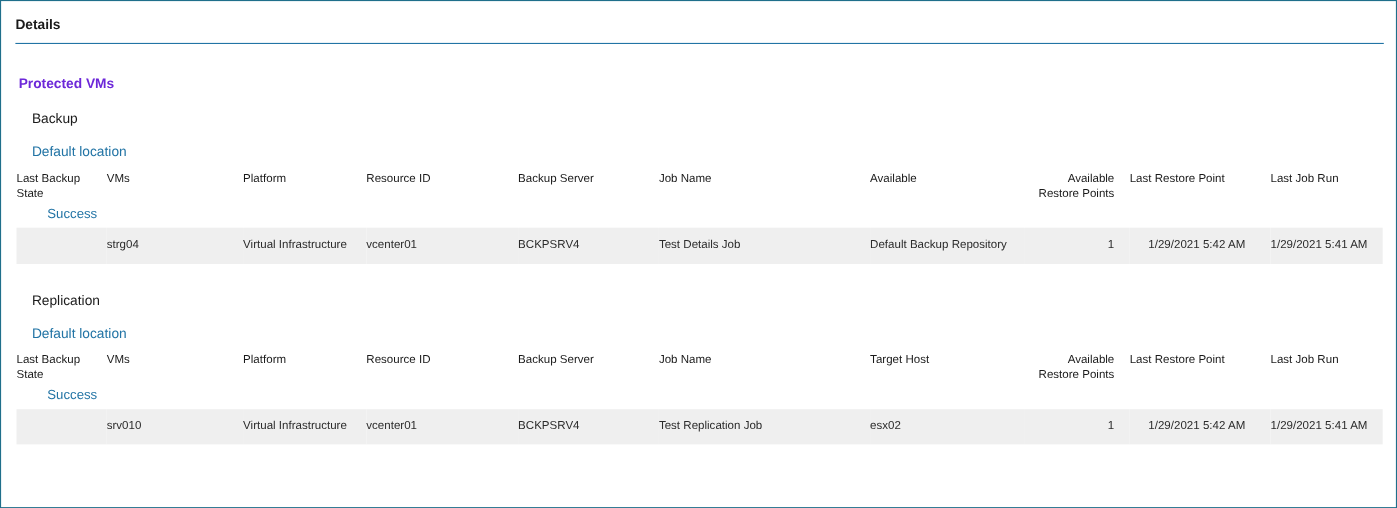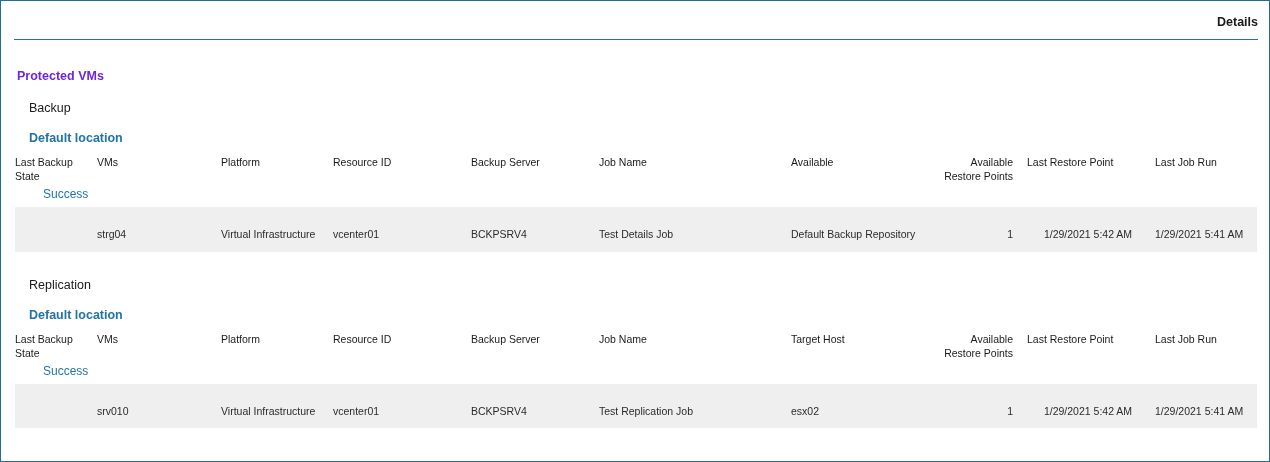--- a/index.html
+++ b/index.html
@@ -24,21 +24,20 @@
     position: absolute;
     left: 13px;
     top: 14px;
     width: 1244px;
     box-sizing: border-box;
     font-size: 12.5px;
     font-weight: bold;
     color: #1a1a1a;
     padding-bottom: 10px;
     border-bottom: 1px solid #2274a5;
-    text-align: right;
   }
   .content {
     position: absolute;
     left: 14px;
     top: 68px;
     width: 1242px;
   }
   .section-title {
     font-size: 12.5px;
     font-weight: bold;
@@ -46,21 +45,21 @@
     margin: 0 0 18px 2px;
   }
   .sub-title {
     font-size: 12.5px;
     color: #1a1a1a;
     margin: 0 0 6px 14px;
   }
   .location-link {
     font-size: 12.5px;
     color: #2274a5;
-    font-weight: bold;
+    font-weight: normal;
     margin: 16px 0 6px 14px;
     cursor: pointer;
   }
   table.grid {
     width: 1242px;
     border-collapse: collapse;
     table-layout: fixed;
     margin: 0;
   }
   table.grid th {
@@ -86,21 +85,21 @@
     font-size: 12px;
     margin-left: 28px;
   }
   tr.data-row {
     background: #efefef;
   }
   tr.data-row td {
     font-size: 10.5px;
     color: #2b2b2b;
     vertical-align: top;
-    padding: 20px 6px 10px 0;
+    padding: 8px 6px 10px 0;
     line-height: 1.35;
   }
   tr.data-row td.num {
     text-align: right;
     padding-right: 14px;
   }
   tr.data-row td.ctr {
     text-align: center;
   }
   .spacer-26 { height: 26px; }

